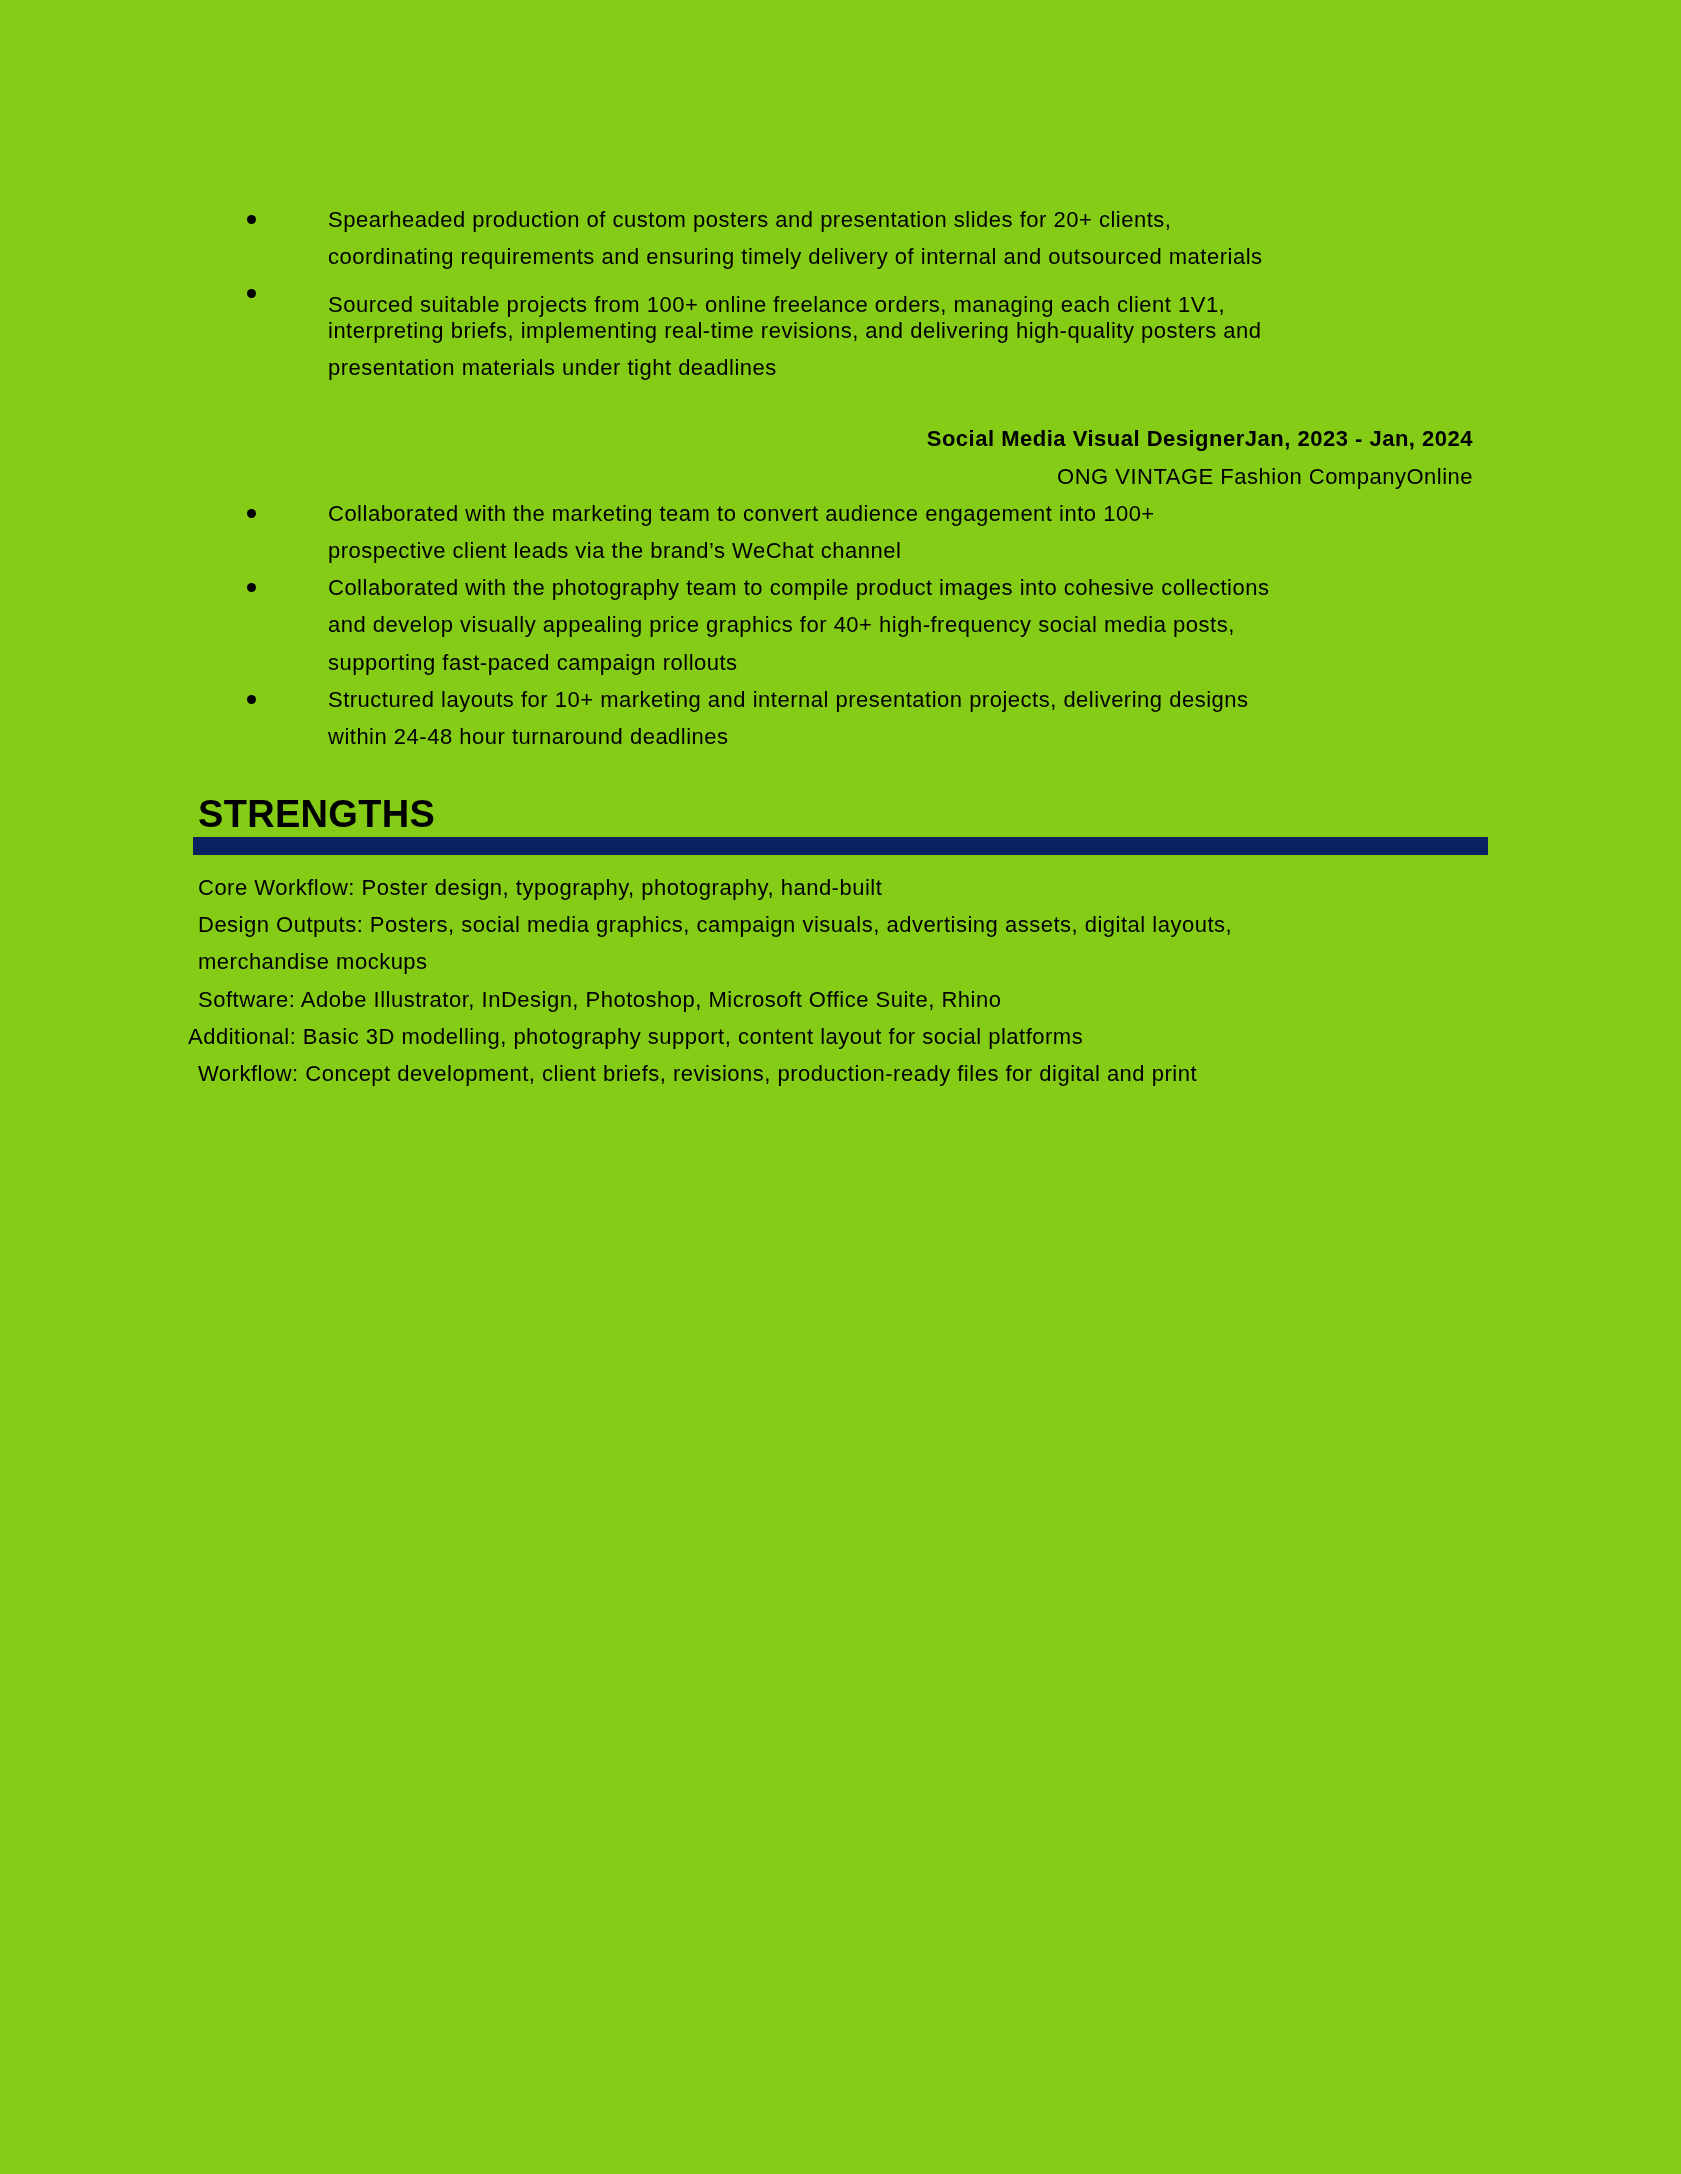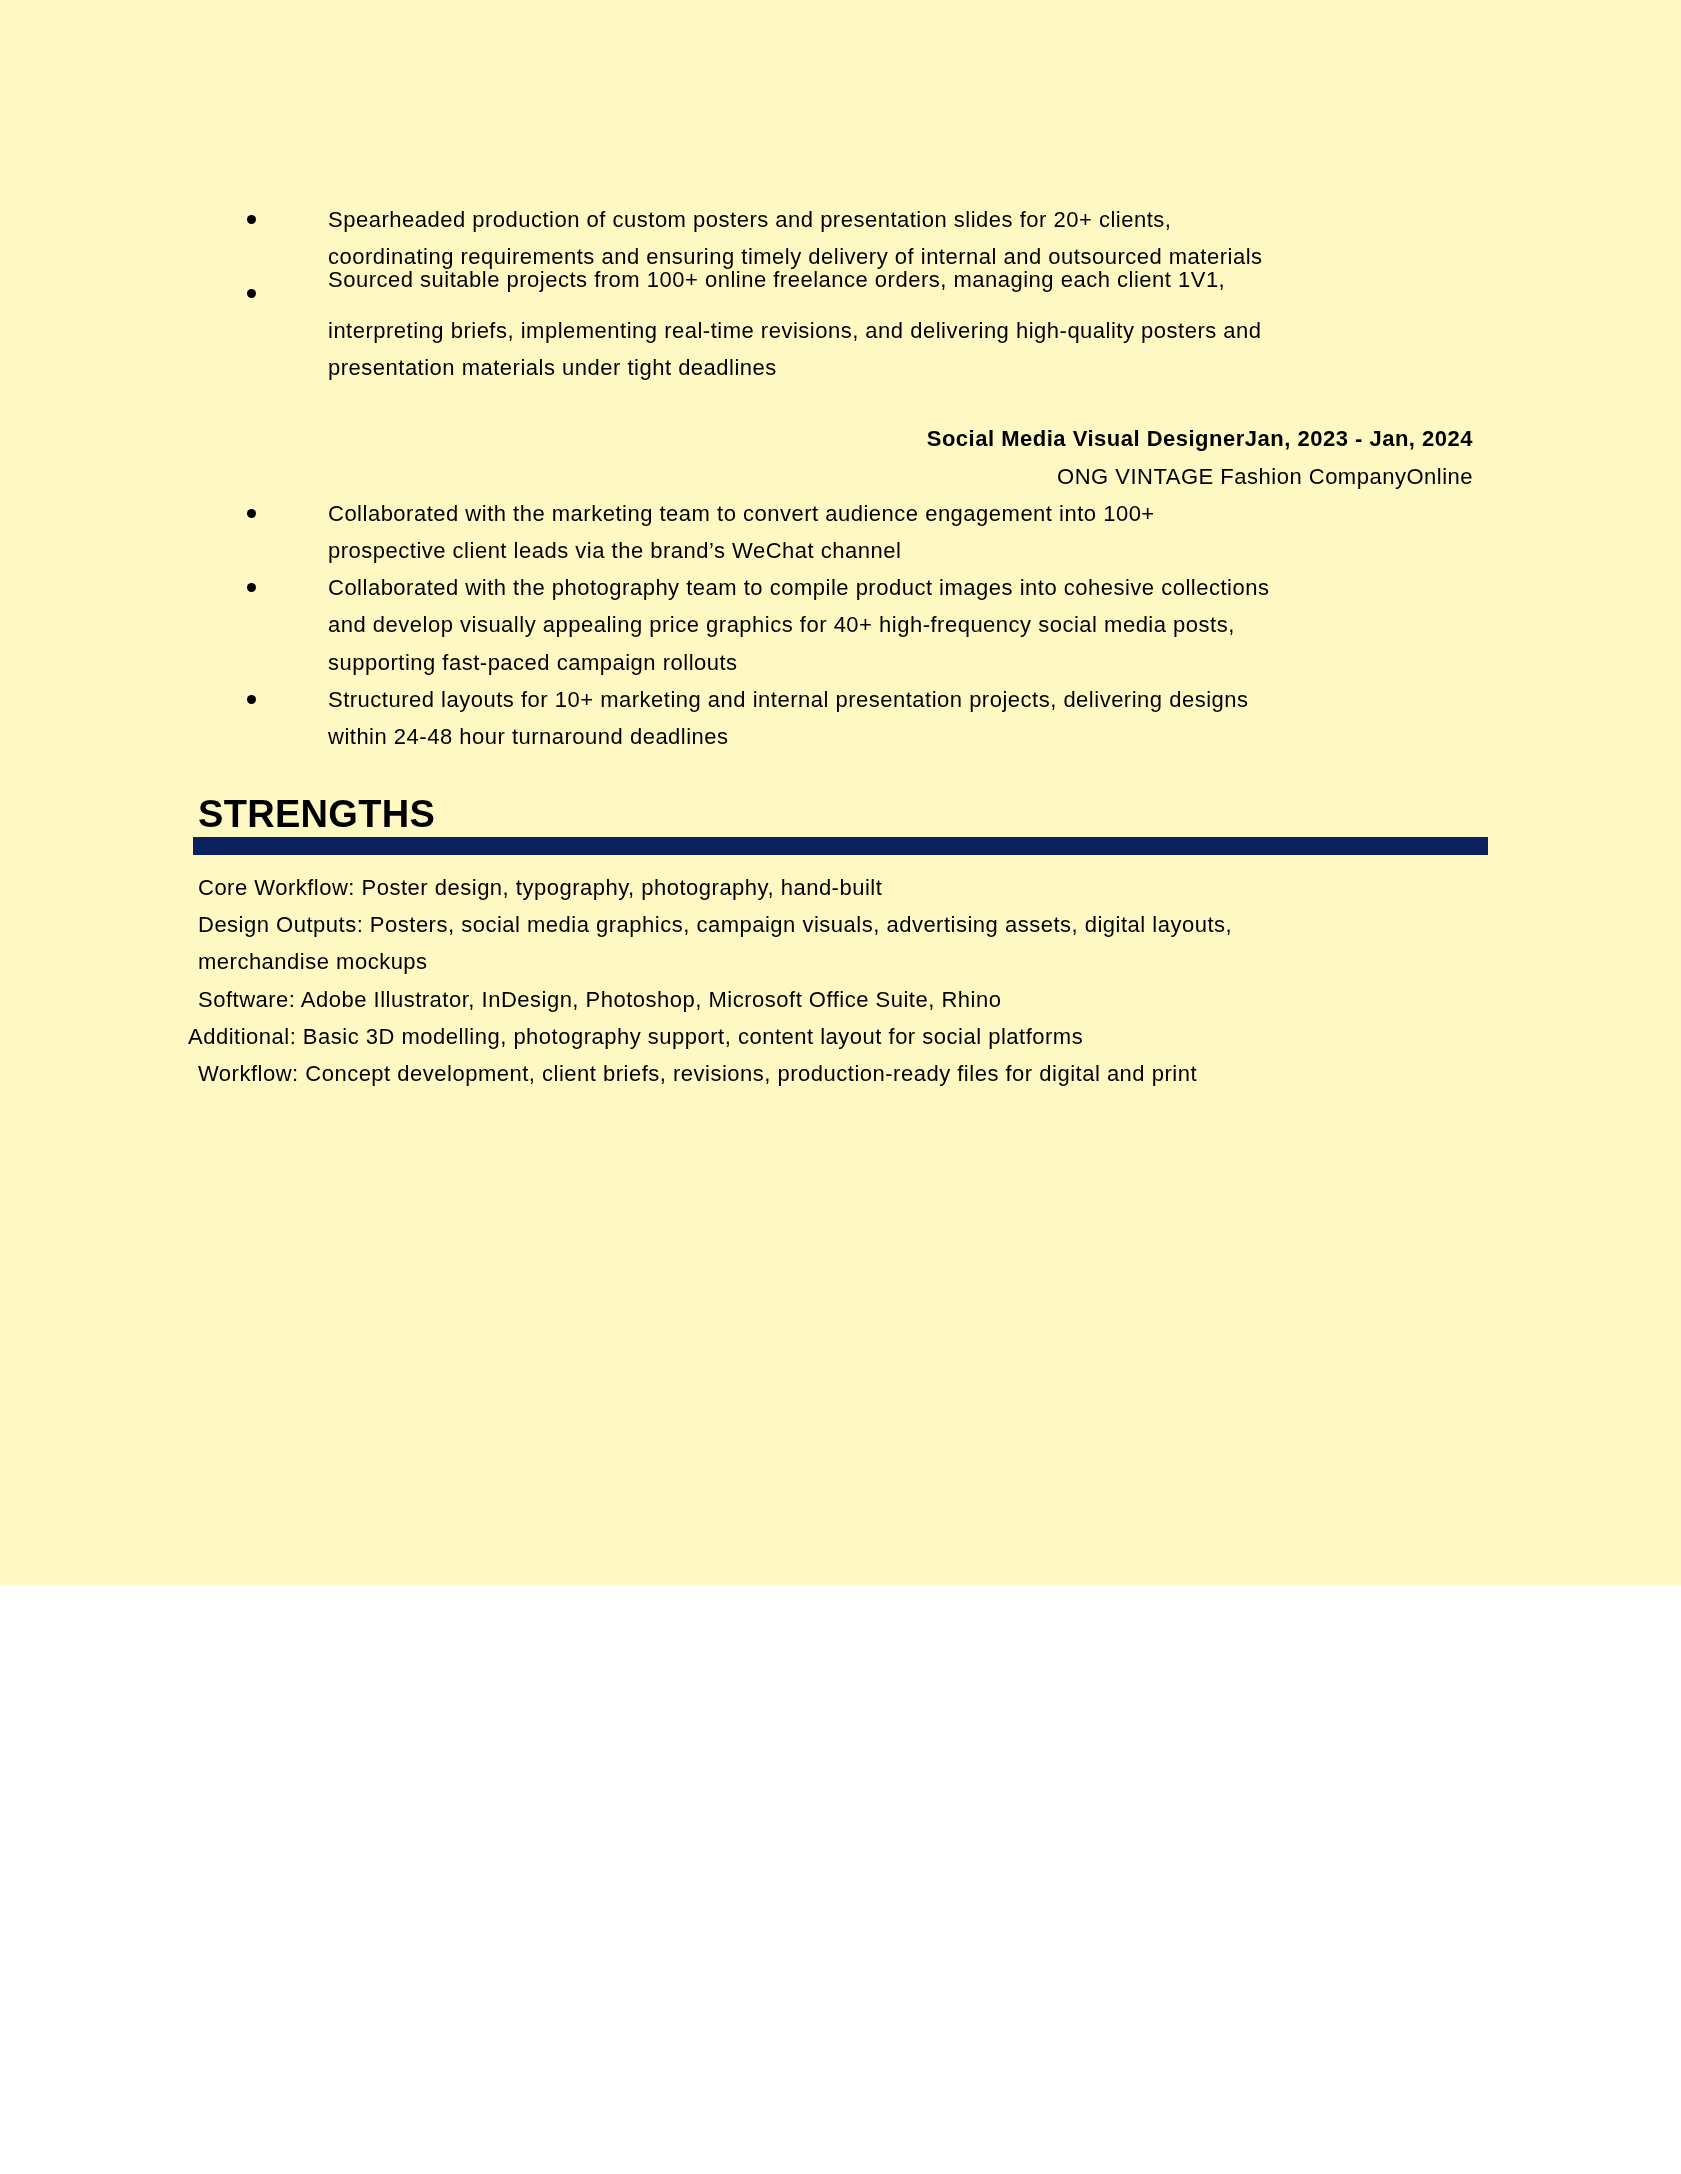--- a/index.html
+++ b/index.html
@@ -1,18 +1,18 @@
 <!DOCTYPE html>
 <html><head>
 <meta charset="utf-8">
 <style>
   html, body { margin: 0; padding: 0; background: #ffffff; }
   body { width: 1681px; height: 2174px; position: relative; overflow: hidden;
          font-family: "Liberation Sans", sans-serif; color: #000000; }
-  .page { position: absolute; left: 0; top: 0; width: 1681px; height: 1585px; background: #fef9c3; }
+  .page { position: absolute; left: 0; top: 0; width: 1681px; height: 2174px; background: #84cc16; }
   .line { position: absolute; white-space: nowrap; font-size: 22px; line-height: 37px; height: 37px; letter-spacing: 0.5px; }
   .bullet-dot { position: absolute; width: 9px; height: 9px; border-radius: 50%; background: #000; }
   .row-split { position: absolute; left: 198px; width: 1275px; display: flex; justify-content: flex-end;
                white-space: nowrap; font-size: 22px; line-height: 37px; height: 37px; letter-spacing: 0.5px; }
   .bold { font-weight: bold; }
   .heading { position: absolute; left: 198px; font-size: 38px; font-weight: bold; line-height: 40px; height: 40px; letter-spacing: 0.3px; white-space: nowrap; }
   .rule { position: absolute; left: 193px; width: 1295px; top: 837px; height: 18px; }
 </style>
 </head>
 <body>
@@ -20,21 +20,21 @@
 <div class="page">
 
   <div>
     <div>
       <span class="bullet-dot" style="left:247px; top:215px;"></span>
       <div class="line" style="left:328px; top:201px;">Spearheaded production of custom posters and presentation slides for 20+ clients,</div>
       <div class="line" style="left:328px; top:238px;">coordinating requirements and ensuring timely delivery of internal and outsourced materials</div>
     </div>
     <div>
       <span class="bullet-dot" style="left:247px; top:289px;"></span>
-      <div class="line" style="left:328px; top:261px;">Sourced suitable projects from 100+ online freelance orders, managing each client 1V1,</div>
+      <div class="line" style="left:328px; top:286px;">Sourced suitable projects from 100+ online freelance orders, managing each client 1V1,</div>
       <div class="line" style="left:328px; top:312px;">interpreting briefs, implementing real-time revisions, and delivering high-quality posters and</div>
       <div class="line" style="left:328px; top:349px;">presentation materials under tight deadlines</div>
     </div>
   </div>
 
   <div>
     <div class="row-split" style="top:420px;">
       <span class="bold">Social Media Visual Designer</span>
       <span class="bold">Jan, 2023 - Jan, 2024</span>
     </div>

